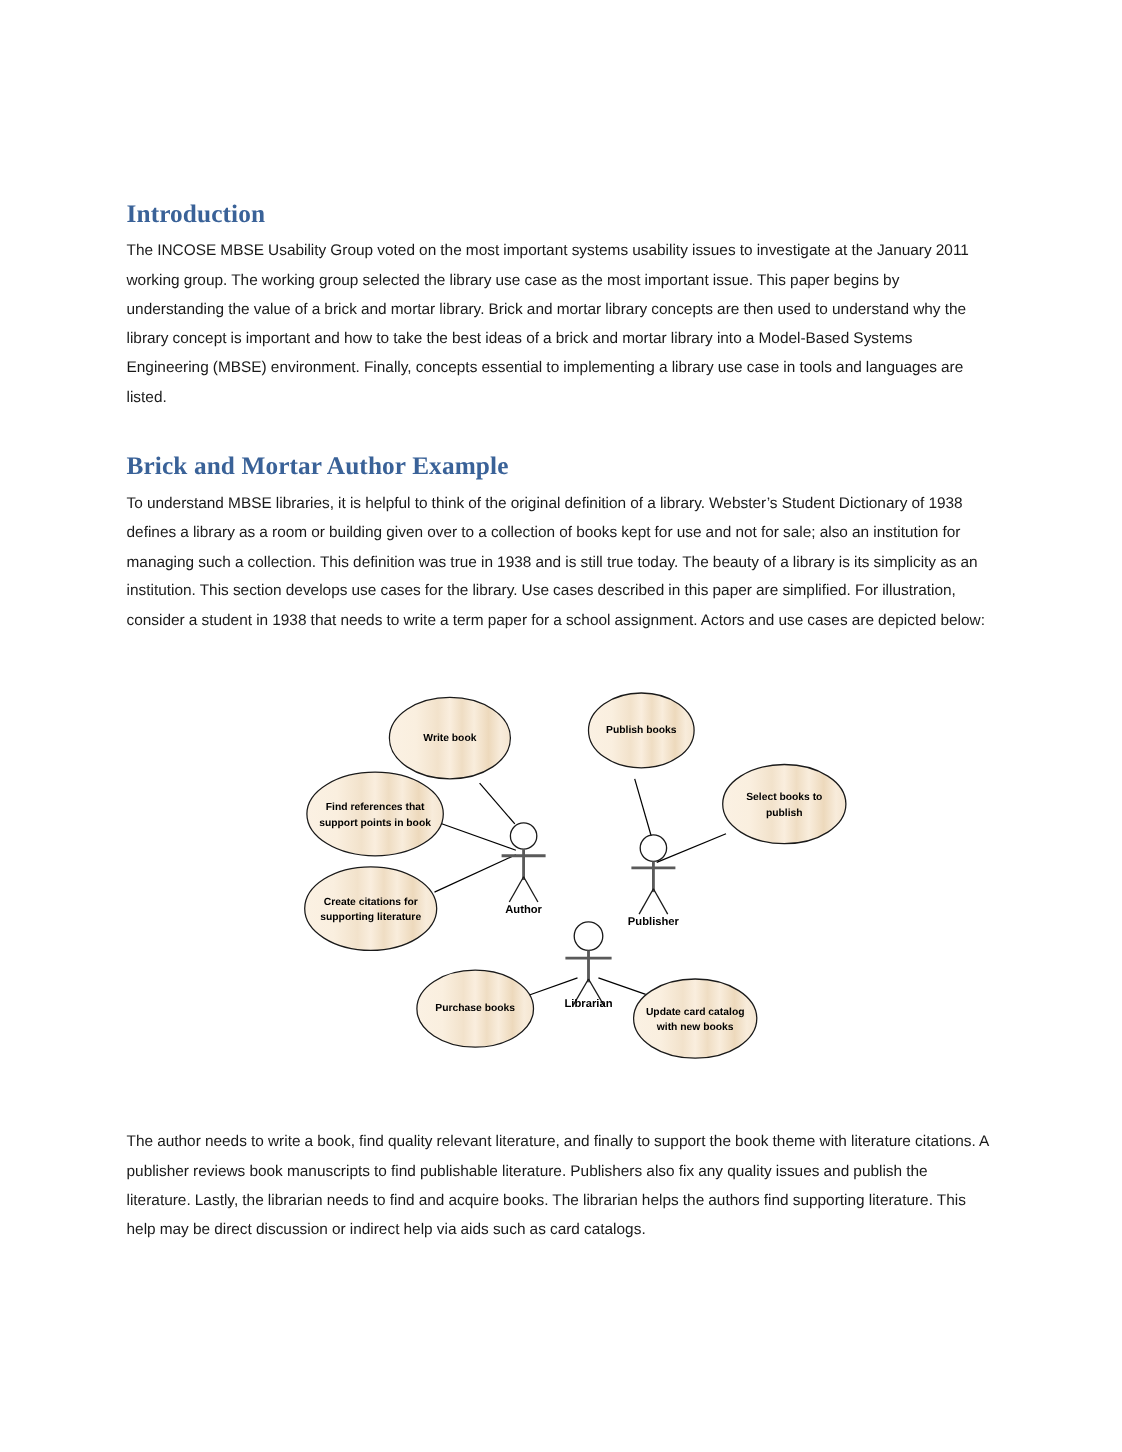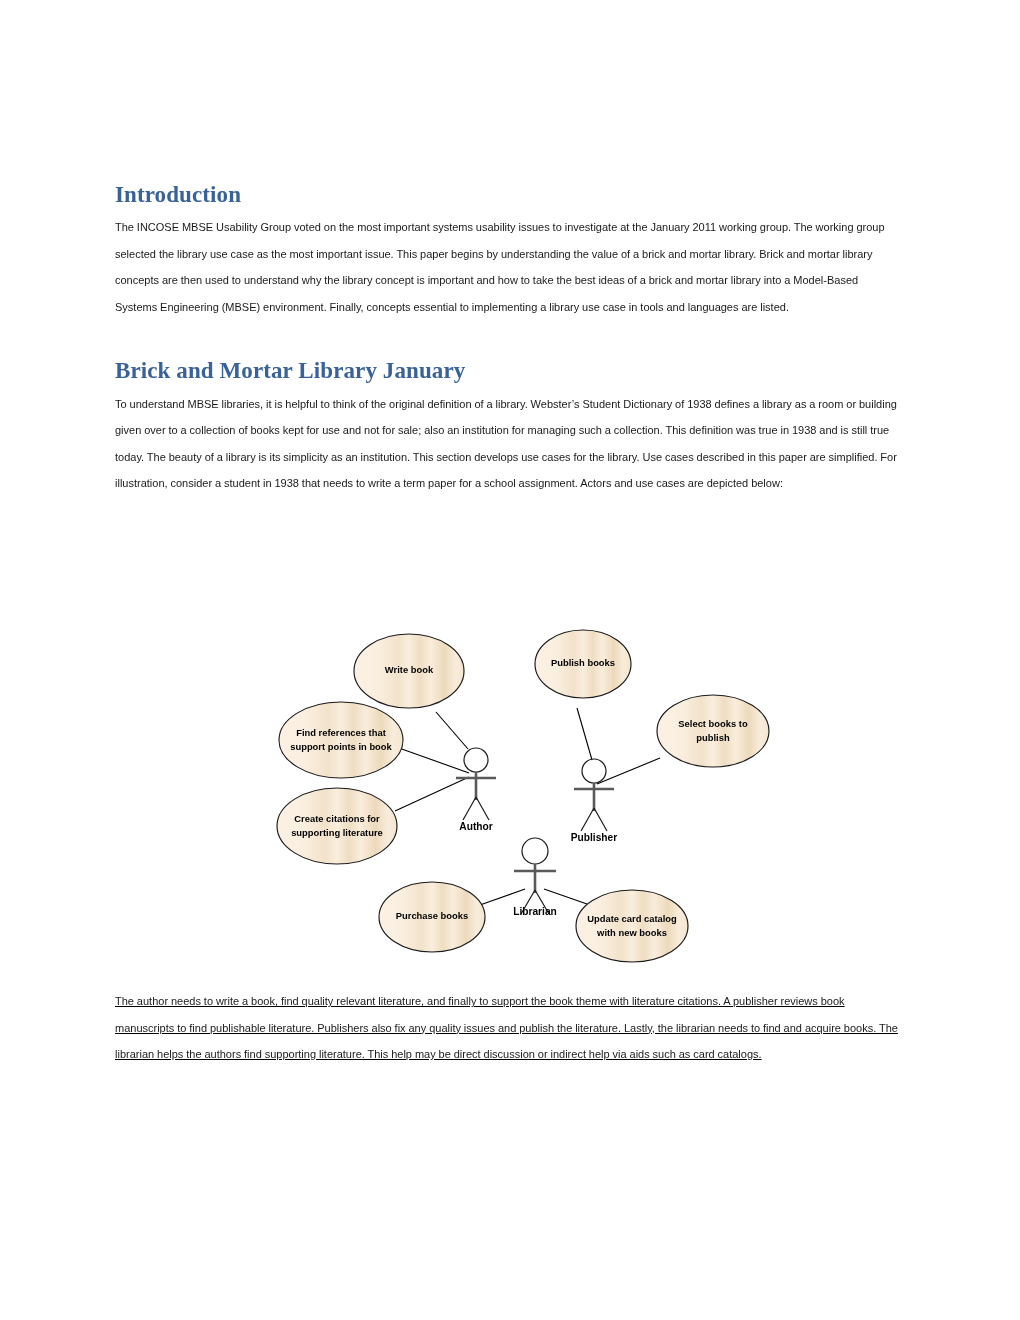--- a/index.html
+++ b/index.html
@@ -39,21 +39,21 @@
     letter-spacing: 0.1px;
     line-height: 1.15;
   }
 
   h1.section-heading.second {
     margin-top: 38px;
   }
 
   p.body-text {
     font-family: "Liberation Sans", sans-serif;
-    font-size: 11px;
+    font-size: 14px;
     line-height: 26.5px;
     color: #1a1a1a;
     margin: 0;
     text-align: left;
     word-spacing: -0.15px;
   }
 
   
   .diagram-wrap {
     position: absolute;
@@ -107,21 +107,21 @@
 </head>
 <body>
 
 <div class="page">
 
   <div class="content">
 
     <h1 class="section-heading">Introduction</h1>
     <p class="body-text">The INCOSE MBSE Usability Group voted on the most important systems usability issues to investigate at the January 2011 working group. The working group selected the library use case as the most important issue. This paper begins by understanding the value of a brick and mortar library. Brick and mortar library concepts are then used to understand why the library concept is important and how to take the best ideas of a brick and mortar library into a Model-Based Systems Engineering (MBSE) environment. Finally, concepts essential to implementing a library use case in tools and languages are listed.</p>
 
-    <h1 class="section-heading second">Brick and Mortar Library January</h1>
+    <h1 class="section-heading second">Brick and Mortar Author Example</h1>
     <p class="body-text">To understand MBSE libraries, it is helpful to think of the original definition of a library. Webster’s Student Dictionary of 1938 defines a library as a room or building given over to a collection of books kept for use and not for sale; also an institution for managing such a collection. This definition was true in 1938 and is still true today. The beauty of a library is its simplicity as an institution. This section develops use cases for the library. Use cases described in this paper are simplified. For illustration, consider a student in 1938 that needs to write a term paper for a school assignment. Actors and use cases are depicted below:</p>
 
   </div>
 
   <div class="diagram-wrap">
     <svg viewBox="0 0 550 385" xmlns="http://www.w3.org/2000/svg">
       <defs>
         <linearGradient id="ucFill" x1="0" y1="0" x2="1" y2="0">
           <stop offset="0%" stop-color="#FBF1E3"></stop>
           <stop offset="22%" stop-color="#FAEFDF"></stop>
@@ -219,17 +219,17 @@
         <line class="actor-stroke-thick" x1="288" y1="256" x2="288" y2="285"></line>
         <line class="actor-stroke-thick" x1="267" y1="263" x2="309" y2="263"></line>
         <line class="actor-stroke-thin" x1="288" y1="282" x2="274" y2="306"></line>
         <line class="actor-stroke-thin" x1="288" y1="282" x2="302" y2="306"></line>
         <text class="actor-label" x="288" y="307">Librarian</text>
       </g>
 
     </svg>
   </div>
 
-  <div style="position:absolute; left:115px; top:988px; width:786px;text-decoration:underline;">
+  <div style="position:absolute; left:115px; top:1024px; width:786px;">
     <p class="body-text">The author needs to write a book, find quality relevant literature, and finally to support the book theme with literature citations. A publisher reviews book manuscripts to find publishable literature. Publishers also fix any quality issues and publish the literature. Lastly, the librarian needs to find and acquire books. The librarian helps the authors find supporting literature. This help may be direct discussion or indirect help via aids such as card catalogs.</p>
   </div>
 
 </div>
 
 </body></html>

